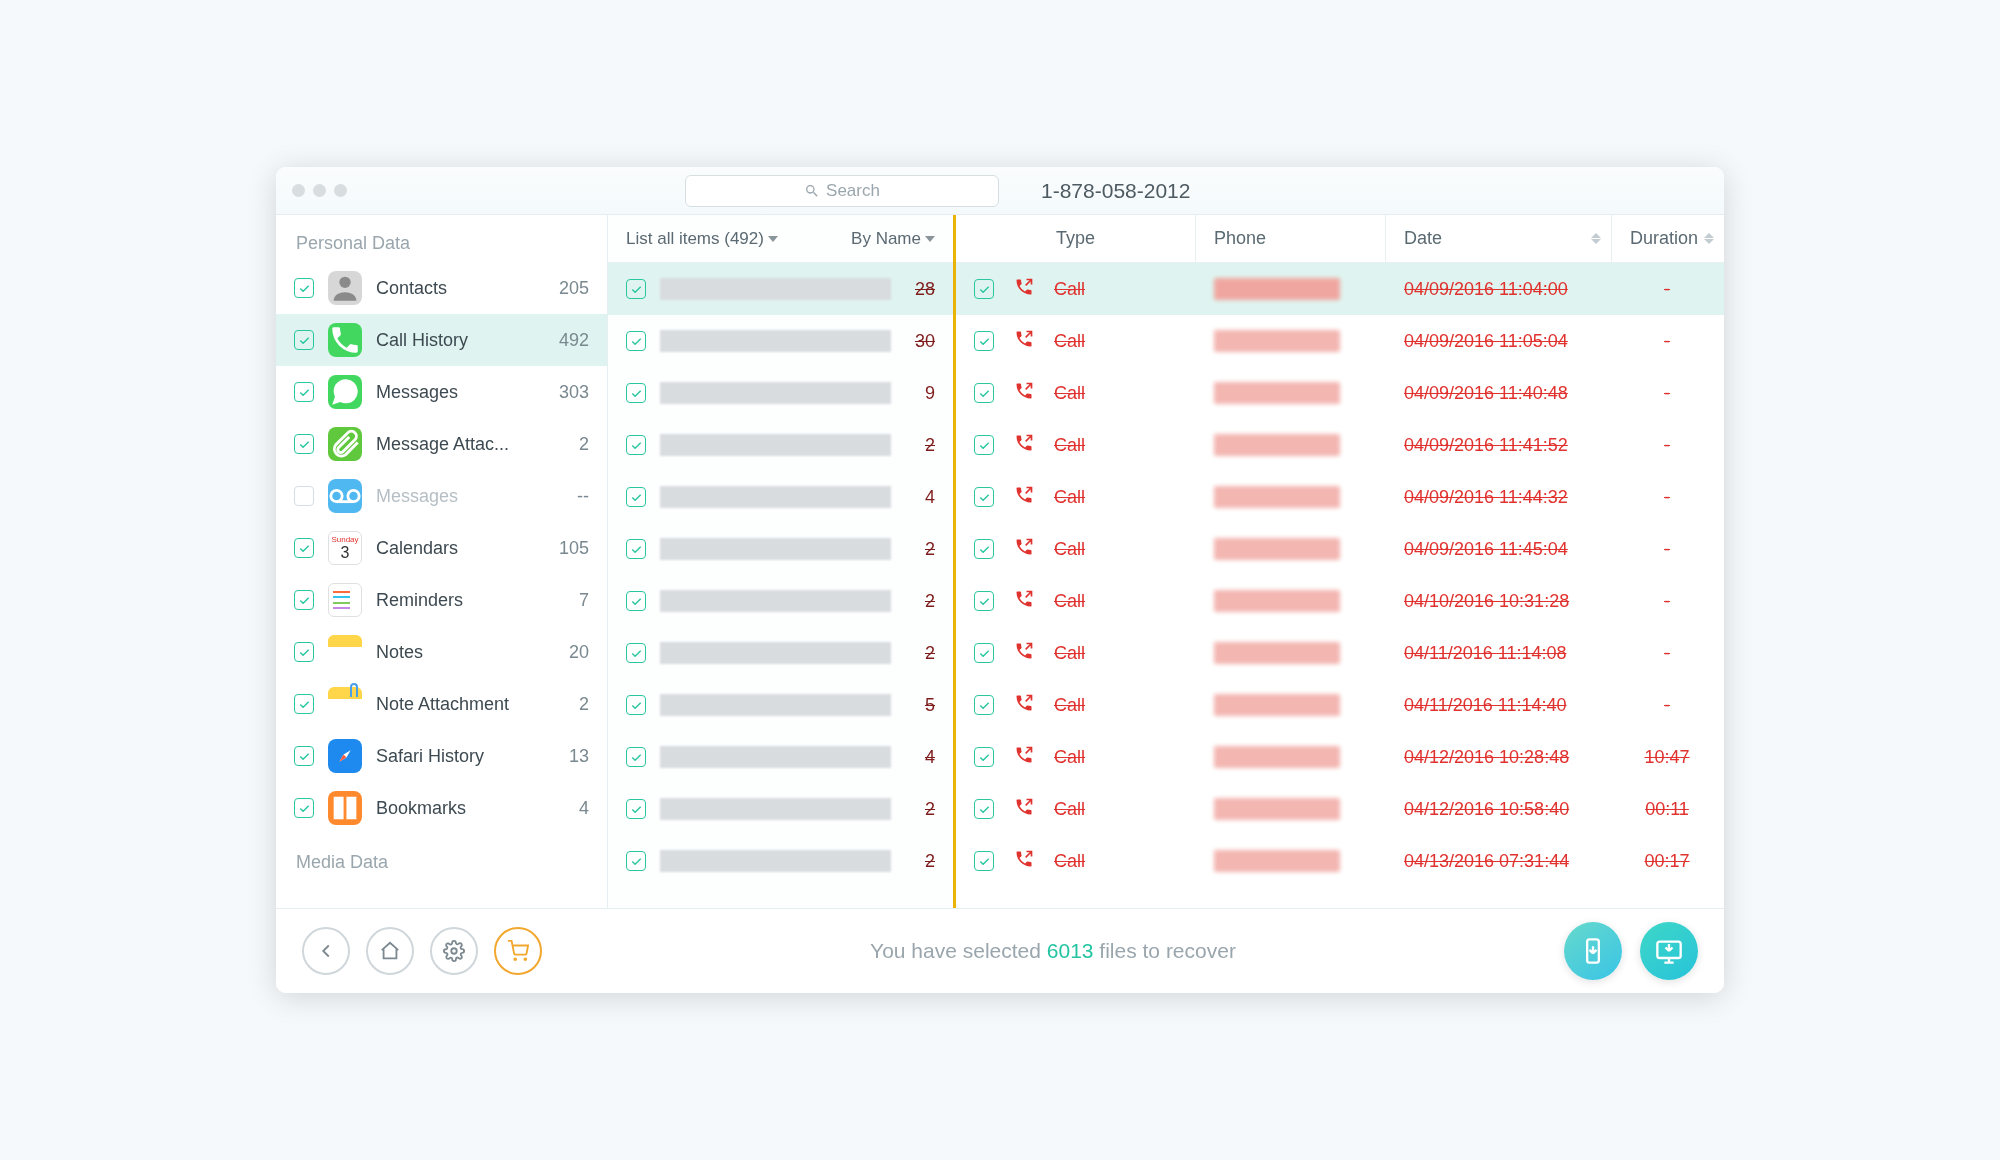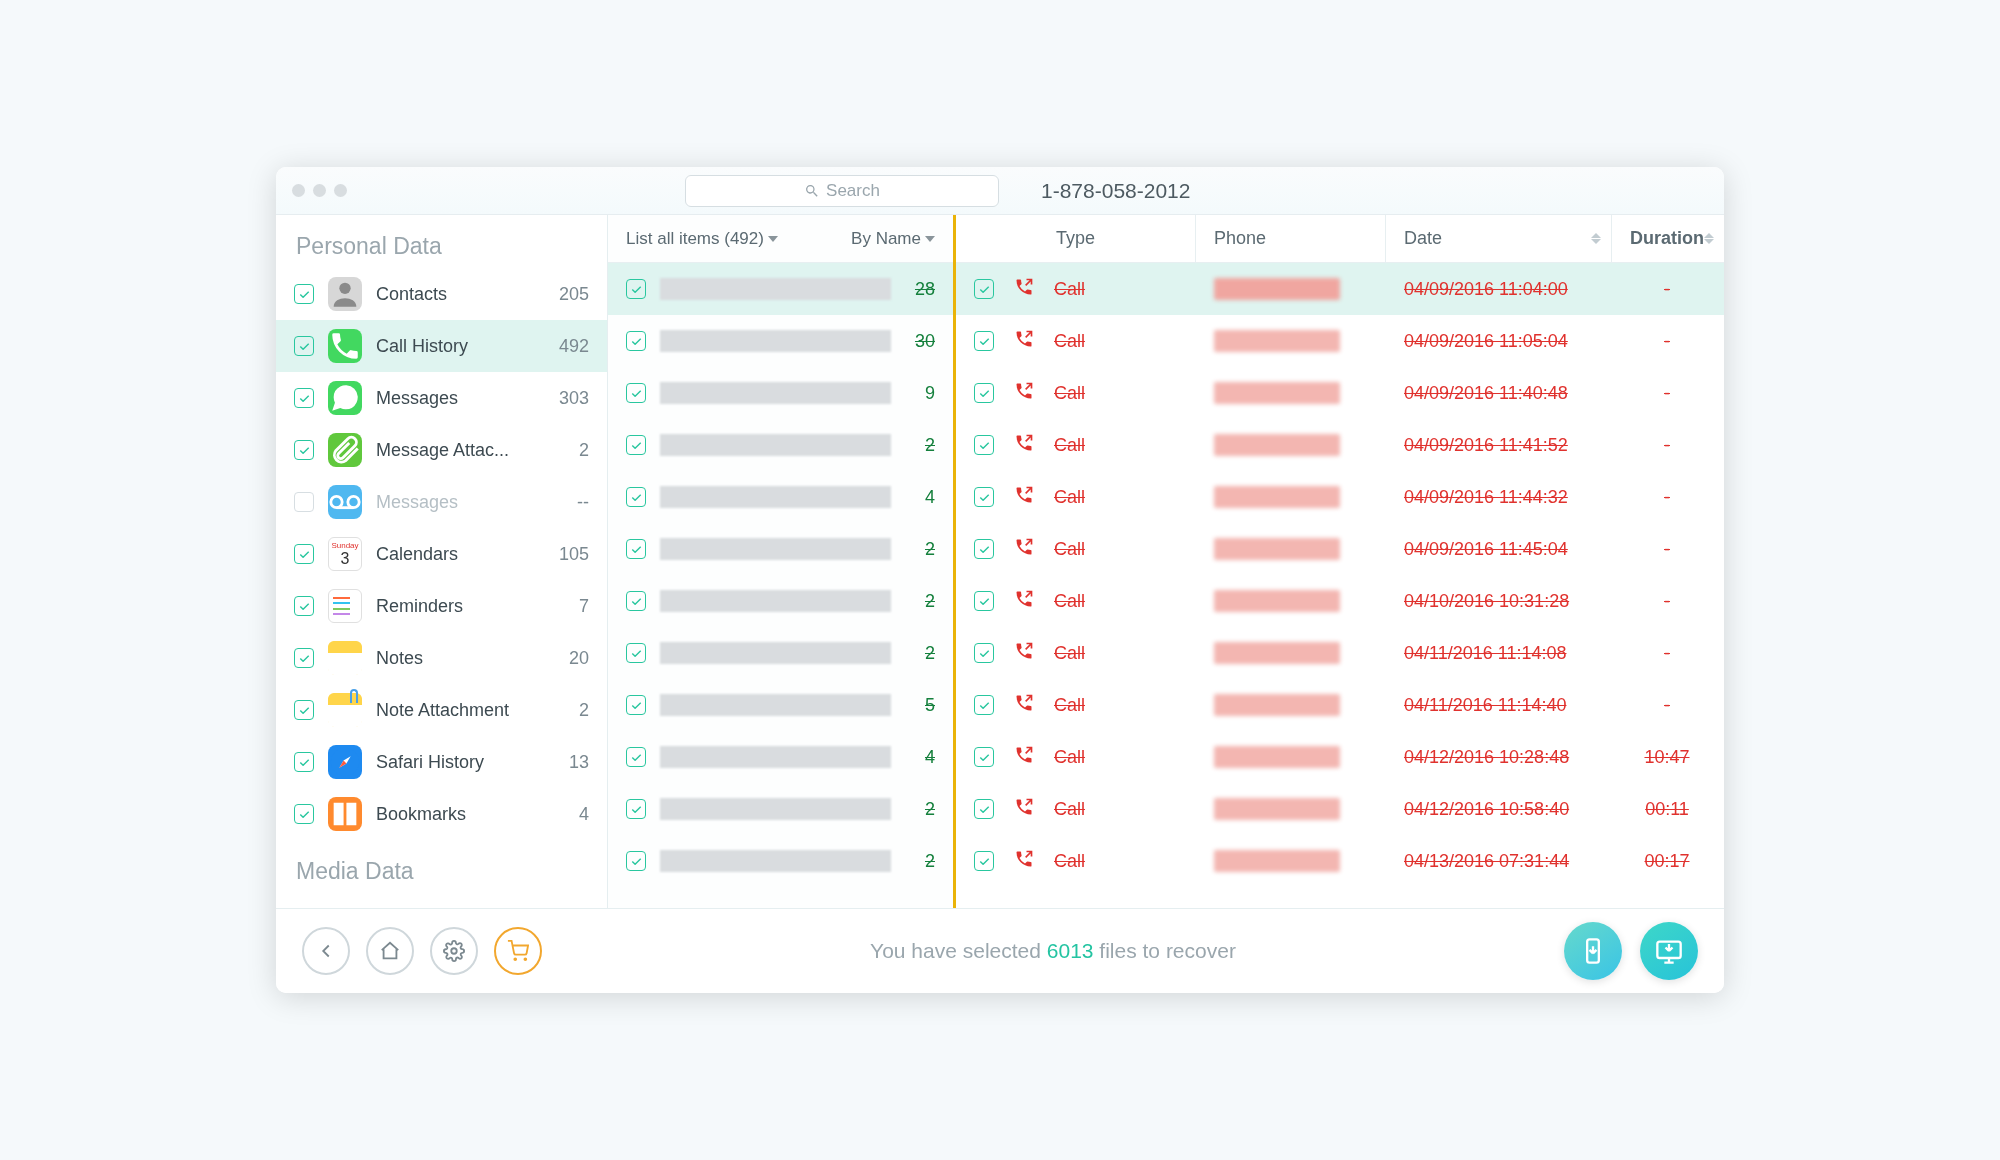--- a/index.html
+++ b/index.html
@@ -33,21 +33,21 @@
 .searchwrap svg { width:16px; height:16px; fill:#9aa6ad; }
 .phone-title {
   margin-left: 42px; font-size: 21px; color:#4d5a61; font-weight:400;
 }
 .body { flex:1; display:flex; overflow:hidden; }
 .sidebar {
   width: 332px; border-right: 1px solid #e5eef0; overflow-y:auto;
   background:#fff;
 }
 .side-group-label {
-  padding: 18px 20px 8px; color:#9aa6ad; font-size:23px;
+  padding: 18px 20px 8px; color:#9aa6ad; font-size:18px;
 }
 .side-item {
   display:flex; align-items:center; height:52px; padding:0 18px; gap:14px;
   cursor:pointer;
 }
 .side-item.selected { background:#dff4f0; }
 .side-check {
   width:20px; height:20px; border:1.5px solid #29c79f; border-radius:4px;
   display:flex; align-items:center; justify-content:center;
 }
@@ -72,34 +72,34 @@
 .middle-head .drop { display:flex;align-items:center;gap:4px;cursor:pointer;}
 .tri { width:0;height:0;border-left:5px solid transparent;border-right:5px solid transparent;border-top:6px solid #8a959b; }
 .mid-row {
   height:52px; display:flex; align-items:center; padding:0 18px; gap:14px;
 }
 .mid-row.sel { background:#dff4f0; }
 .mid-row .ph {
   flex:1; height:22px; background:#d9dcdf;
   filter: blur(1px);
 }
-.mid-row .num { font-size:18px; color:#15803d; text-decoration:line-through; width:30px; text-align:right;}
+.mid-row .num { font-size:18px; color:#7f1d1d; text-decoration:line-through; width:30px; text-align:right;}
 .mid-row .num.plain { text-decoration:none; }
 
 .detail {
   flex:1; overflow:hidden; display:flex; flex-direction:column;
 }
 .detail-head {
   height:48px; display:flex; border-bottom:1px solid #e7eff1;
 }
 .dh-col {
   display:flex; align-items:center; padding:0 18px; font-size:18px; color:#5b6a72;
   border-right:1px solid #e7eff1; position:relative;
 }
-.dh-col:last-child{border-right:none;font-weight:bold;}
+.dh-col:last-child{border-right:none;}
 .sort-arrows {position:absolute; right:10px; display:flex; flex-direction:column; gap:1px;}
 .sa {width:0;height:0;border-left:5px solid transparent;border-right:5px solid transparent;}
 .sa.up{border-bottom:5px solid #c2ccd1;}
 .sa.down{border-top:5px solid #c2ccd1;}
 .detail-rows{flex:1;overflow-y:auto;}
 .det-row{
   height:52px; display:flex; align-items:center;
 }
 .det-row.sel{background:#dff4f0;}
 .det-row > div { display:flex; align-items:center; padding:0 18px; height:100%; }

